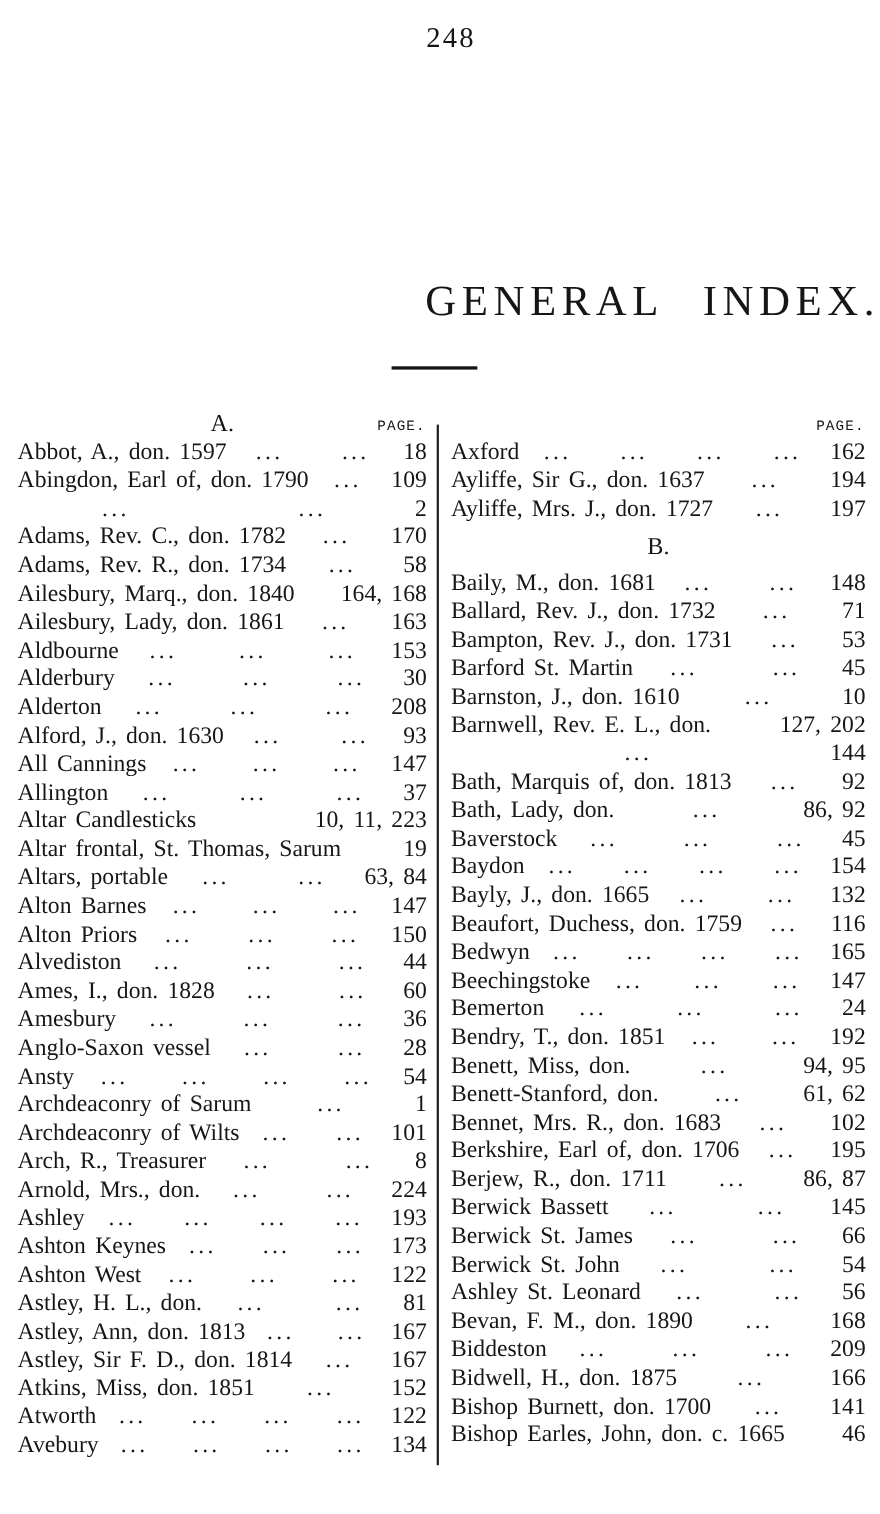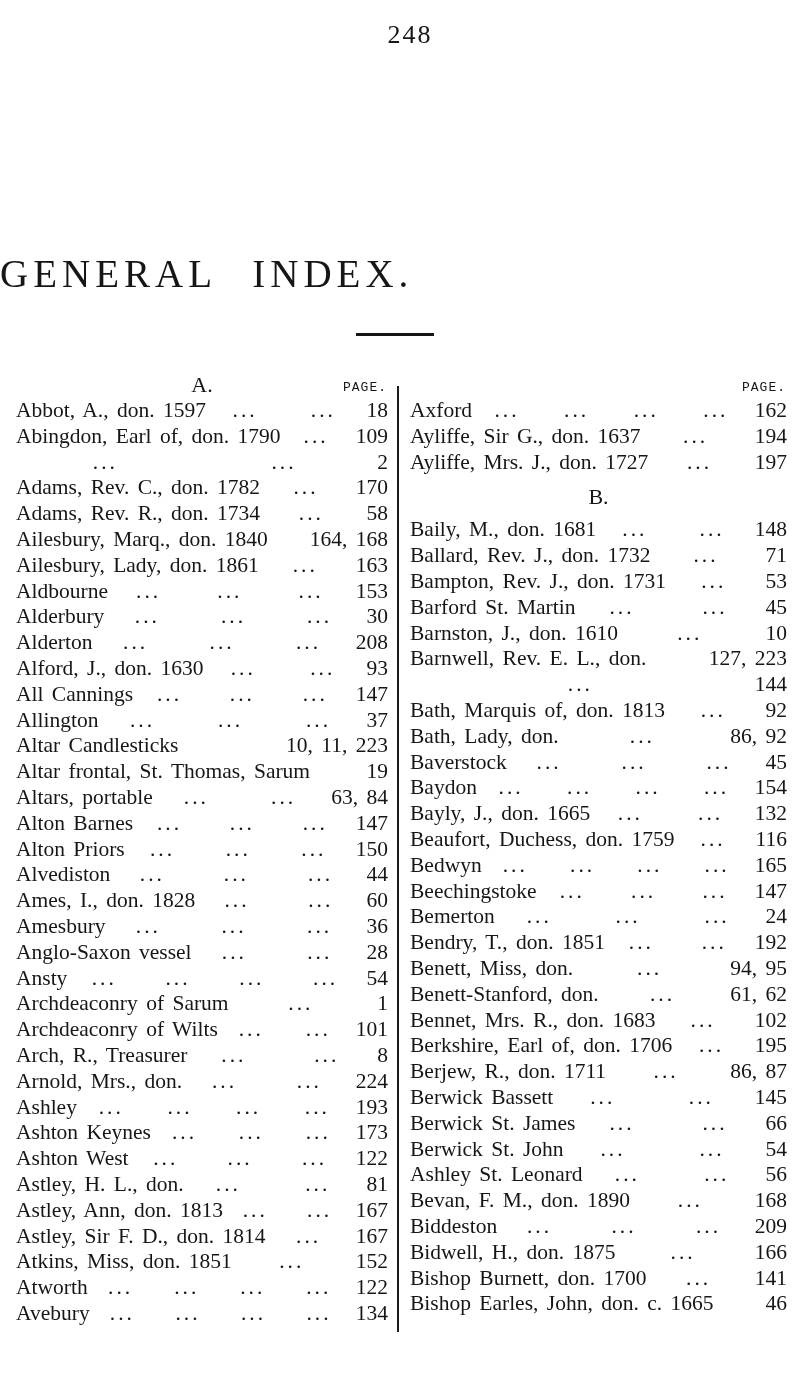--- a/index.html
+++ b/index.html
@@ -10,21 +10,21 @@
     font-family:"Liberation Serif","DejaVu Serif",serif;
     color:#161616;
     overflow:hidden;
   }
   .page-num{
     position:absolute;top:20px;left:10px;width:800px;
     text-align:center;font-size:26px;letter-spacing:2px;
   }
   .title{
     position:absolute;top:251px;left:0;width:800px;
-    text-align:left;font-size:39px;
+    text-align:right;font-size:39px;
     letter-spacing:5px;word-spacing:22px;
     white-space:nowrap;
   }
   .title-rule{
     position:absolute;top:333px;left:356px;
     width:78px;height:3px;background:#151515;
   }
   .divider{
     position:absolute;left:397px;top:386px;
     width:2px;height:946px;background:#1c1c1c;
@@ -350,21 +350,21 @@
         <span class="pg">45</span>
       </div>
       <div class="entry">
         <span class="label">Barnston, J., don. 1610</span>
         <span class="dots">...</span>
         <span class="pg">10</span>
       </div>
       <div class="entry">
         <span class="label">Barnwell, Rev. E. L., don.</span>
         <span class="gap"></span>
-        <span class="pg">127, 223</span>
+        <span class="pg">127, 202</span>
       </div>
       <div class="entry">
         <span class="dots">...</span>
         <span class="pg">144</span>
       </div>
       <div class="entry">
         <span class="label">Bath, Marquis of, don. 1813</span>
         <span class="dots">...</span>
         <span class="pg">92</span>
       </div>

